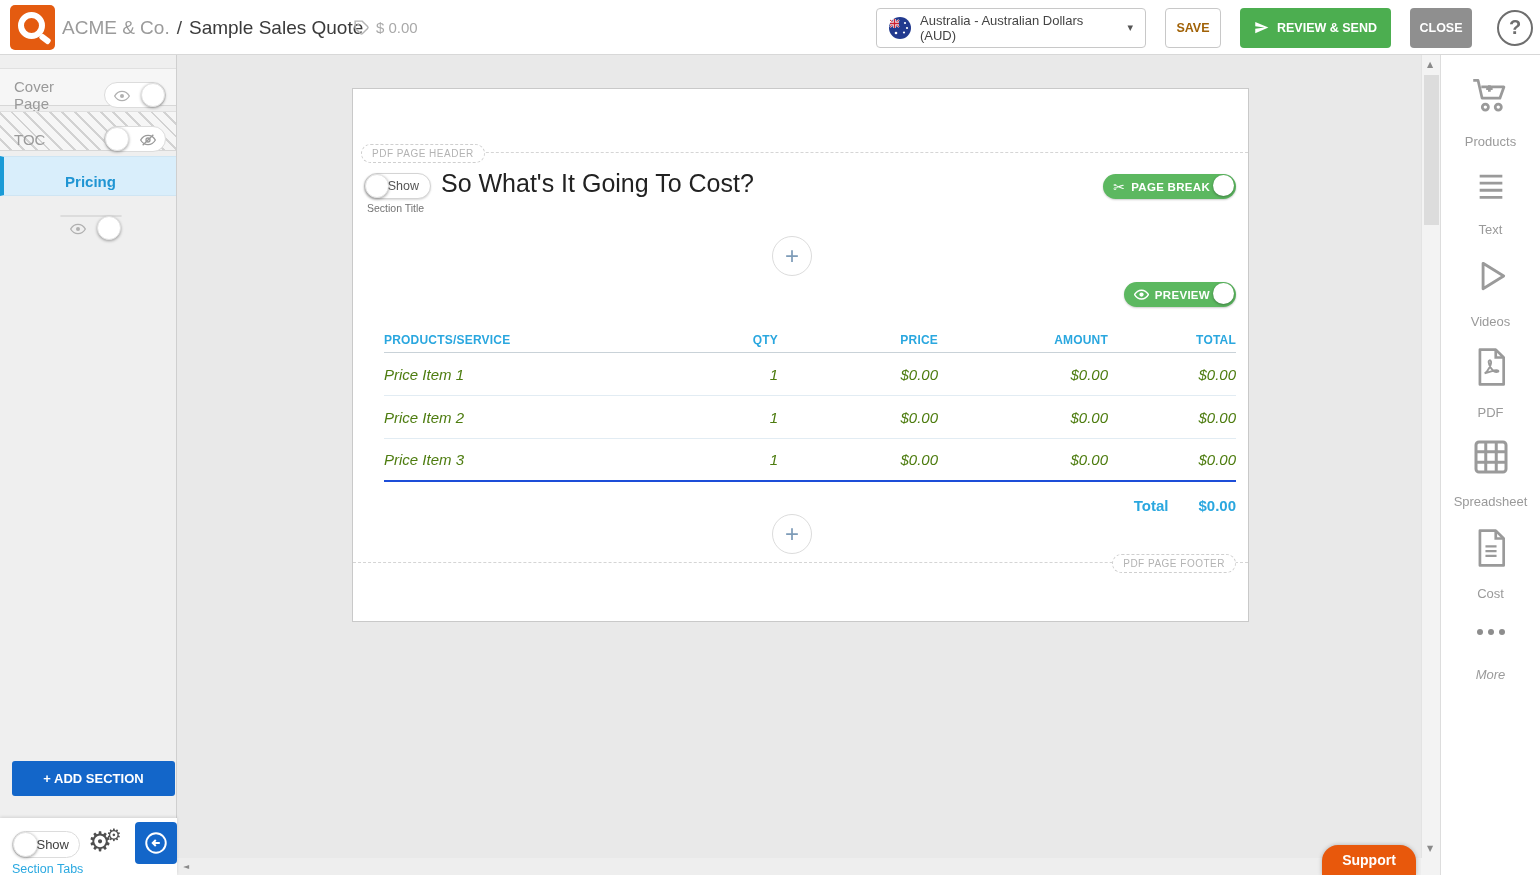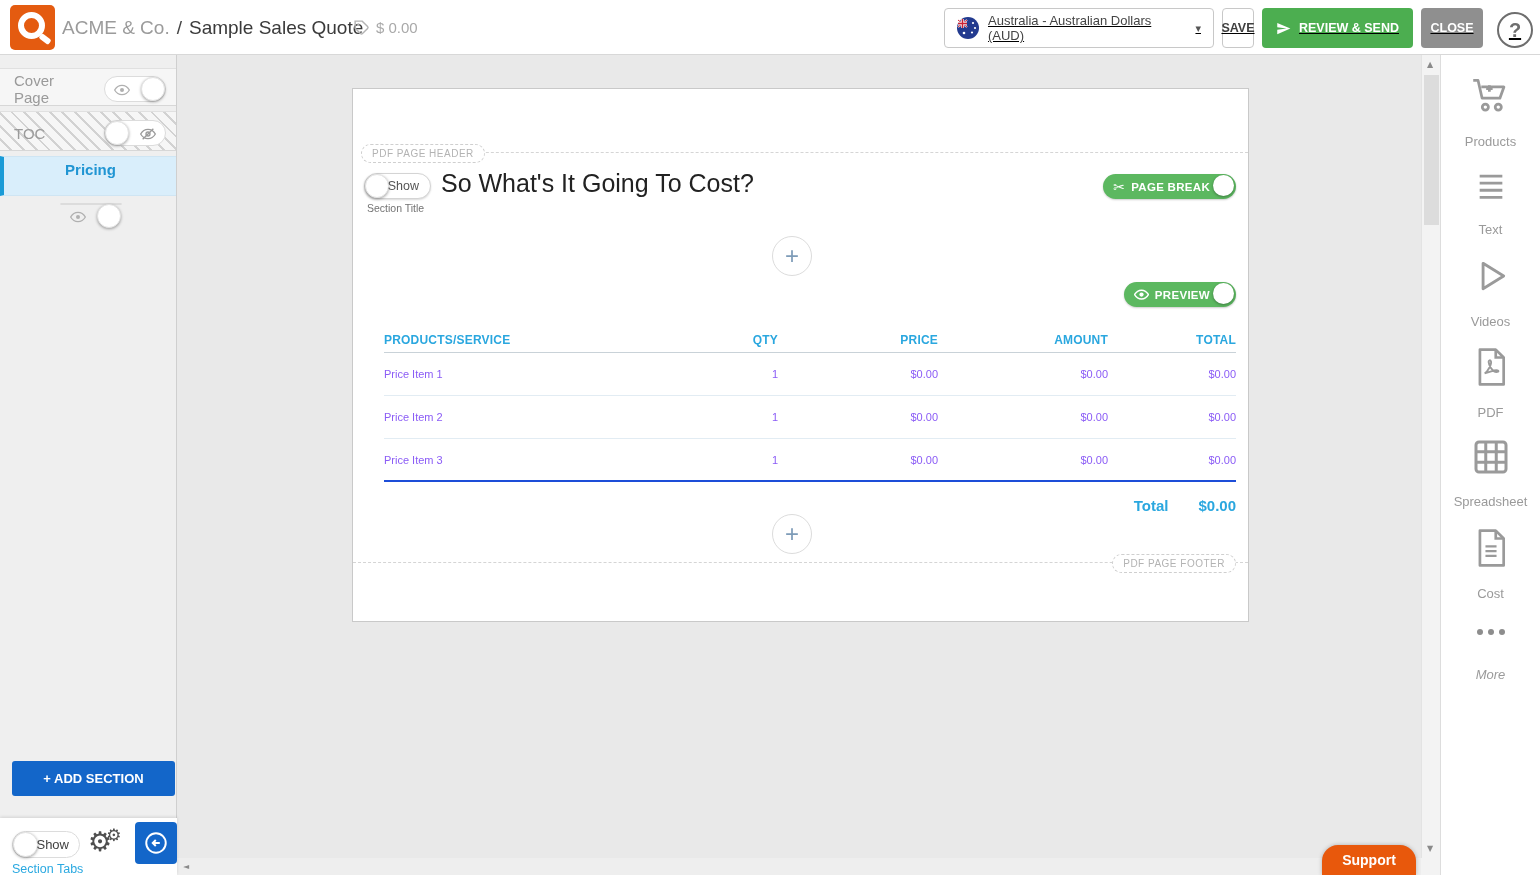--- a/index.html
+++ b/index.html
@@ -16,39 +16,39 @@
           border-radius:50%; }
   .logo .tail { position:absolute; left:29px; top:31px; width:12px; height:6px; background:#fff;
           transform:rotate(38deg); border-radius:2px; }
   .crumb { position:absolute; left:62px; top:0; height:55px; display:flex; align-items:center;
            gap:7px; font-size:19px; }
   .crumb .co { color:#9b9b9b; }
   .crumb .sep { color:#444; }
   .crumb .qt { color:#3a3a3a; }
   .tagval { position:absolute; left:353px; top:0; height:55px; display:flex; align-items:center;
             gap:6px; color:#a9a9a9; font-size:15px; }
-  .tb-right { position:absolute; right:7px; top:7px; height:41px; display:flex; align-items:flex-end; gap:8px;text-decoration:underline; }
+  .tb-right { position:absolute; right:7px; top:7px; height:41px; display:flex; align-items:center; gap:19px; }
   .dd { width:270px; height:40px; border:1px solid #c8c8c8; border-radius:4px; background:#fff;
         display:flex; align-items:center; padding:0 12px; gap:9px; cursor:pointer; }
   .dd .txt { font-size:13px; color:#444; flex:1; }
   .dd .chev { font-size:11px; color:#555; }
   .btn { height:40px; border-radius:4px; display:flex; align-items:center; justify-content:center;
          font-size:12.5px; font-weight:bold; cursor:pointer; }
-  .btn-save { width:32px; background:#fff; border:1px solid #c8c8c8; color:#404040; }
+  .btn-save { width:56px; background:#fff; border:1px solid #c8c8c8; color:#a16207; }
   .btn-send { padding:0 14px; background:#4cae50; color:#fff; gap:8px; }
   .btn-close { width:62px; background:#8f8f8f; color:#fff; }
   .help { width:36px; height:36px; border:2.5px solid #6e6e6e; border-radius:50%; color:#6e6e6e;
           font-size:20px; font-weight:bold; display:flex; align-items:center; justify-content:center;
           margin-left:6px; cursor:pointer; }
 
   
   .lsb { position:absolute; left:0; top:55px; width:177px; height:820px; background:#efefef;
          border-right:1px solid #cfcfcf; z-index:20; }
   .sec-item { position:relative; height:38px; margin-bottom:5px; display:flex; align-items:center;
-              padding:4px 10px 0 14px; border-top:1px solid #e0e0e0; border-bottom:1px solid #d7d7d7;
+              padding:16px 10px 0 14px; border-top:1px solid #e0e0e0; border-bottom:1px solid #d7d7d7;
               background:#f6f6f6; cursor:pointer;gap:25px; }
   .sec-item .lbl { flex:1; font-size:15px; color:#9a9a9a; }
   .sec-item.hatch { height:40px;
      background:repeating-linear-gradient(45deg,#f6f6f6 0px,#f6f6f6 7px,#d2d2d2 7px,#d2d2d2 9px); }
   .sec-item.active { height:40px; background:#d9eefb; border-left:4px solid #1a9bd7;
      border-top:1px solid #cfe5f3; border-bottom:1px solid #cfe5f3; padding-left:11px;flex-direction:column; }
   .sec-item.active .lbl { color:#2095d3; font-weight:bold; }
   .eyetog { position:relative; width:62px; height:26px; background:#fff; border:1px solid #dcdcdc;
             border-radius:13px; display:flex; align-items:center; cursor:pointer; }
   .eyetog svg { position:absolute; top:5px; }
@@ -88,21 +88,21 @@
               font-weight:bold; letter-spacing:.3px; cursor:pointer; box-shadow:0 1px 2px rgba(0,0,0,.2); }
   .g-toggle .knob { width:21px; height:21px; top:1px; right:2px; border:none; }
   .plus-btn { position:absolute; left:419px; width:40px; height:40px; border:1px solid #dcdcdc;
               border-radius:50%; background:#fff; color:#7e9cb8; font-size:24px; font-weight:300;
               display:flex; align-items:center; justify-content:center; cursor:pointer; }
 
   .ptable { position:absolute; left:31px; top:238px; width:852px; }
   .trow { display:flex; align-items:center; }
   .t-head { height:26px; border-bottom:1px solid #c9d2d8; color:#2aa7df; font-weight:bold;
             font-size:12px; letter-spacing:.2px; }
-  .t-body { height:43px; font-size:11px; color:#8b5cf6; border-bottom:1px solid #e2ecf3; cursor:pointer; }
+  .t-body { height:43px; font-size:15px; color:#4d7c0f; border-bottom:1px solid #e2ecf3; cursor:pointer;font-style:italic; }
   .t-body.last { border-bottom:2px solid #1d4ed8; }
   .c-name { flex:1; text-align:left; }
   .c-qty { width:100px; text-align:right; }
   .c-price { width:160px; text-align:right; }
   .c-amount { width:170px; text-align:right; }
   .c-total { width:128px; text-align:right; }
   .t-total { margin-top:12px; height:22px; display:flex; justify-content:flex-end; align-items:center;
              gap:30px; color:#2aa7df; font-weight:bold; font-size:15px; }
 
   

